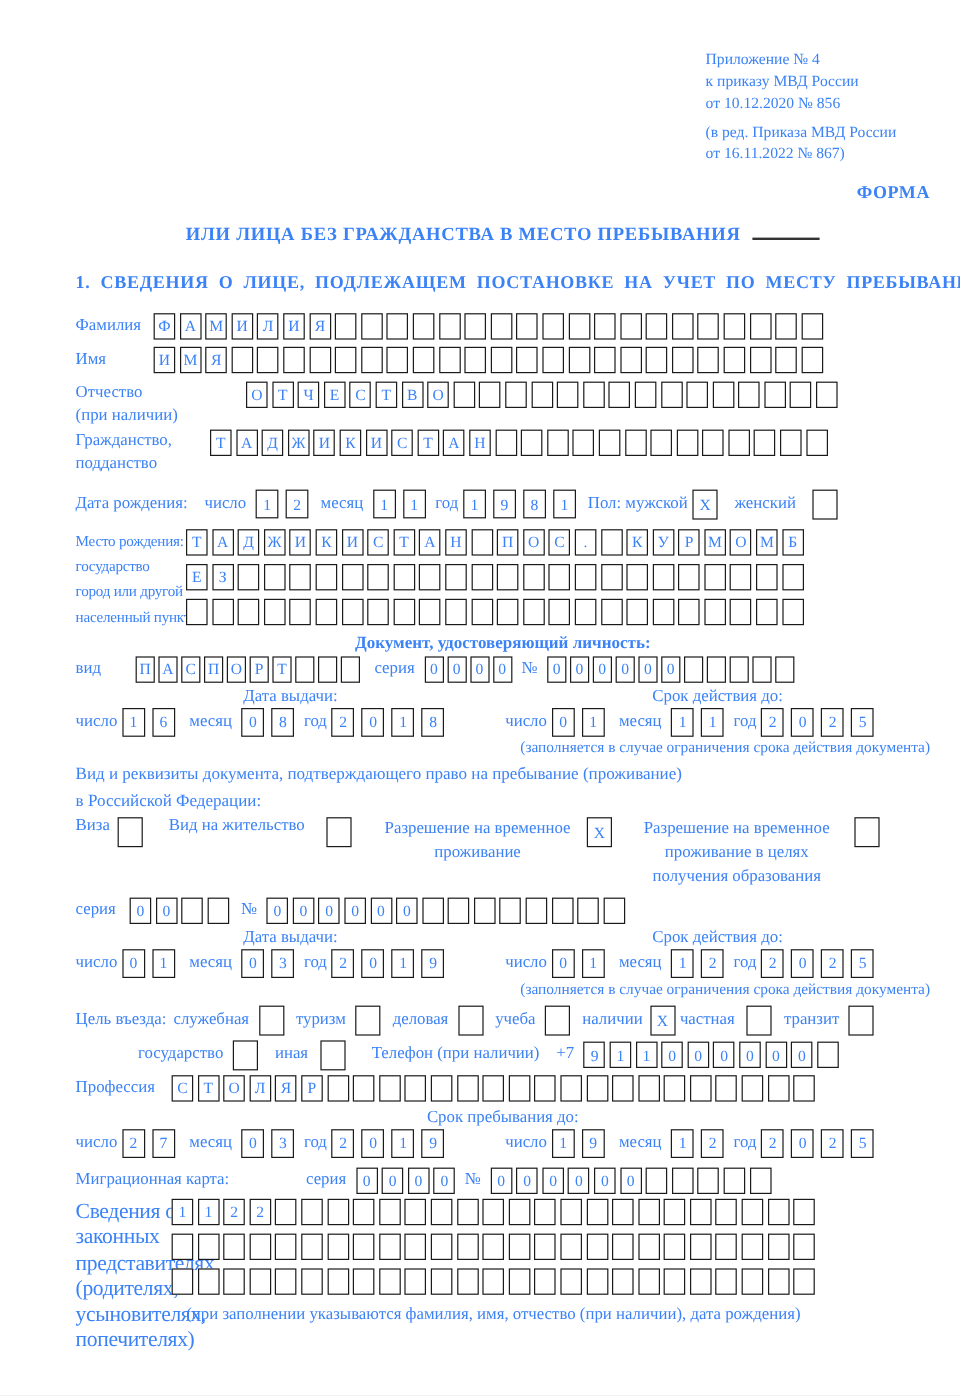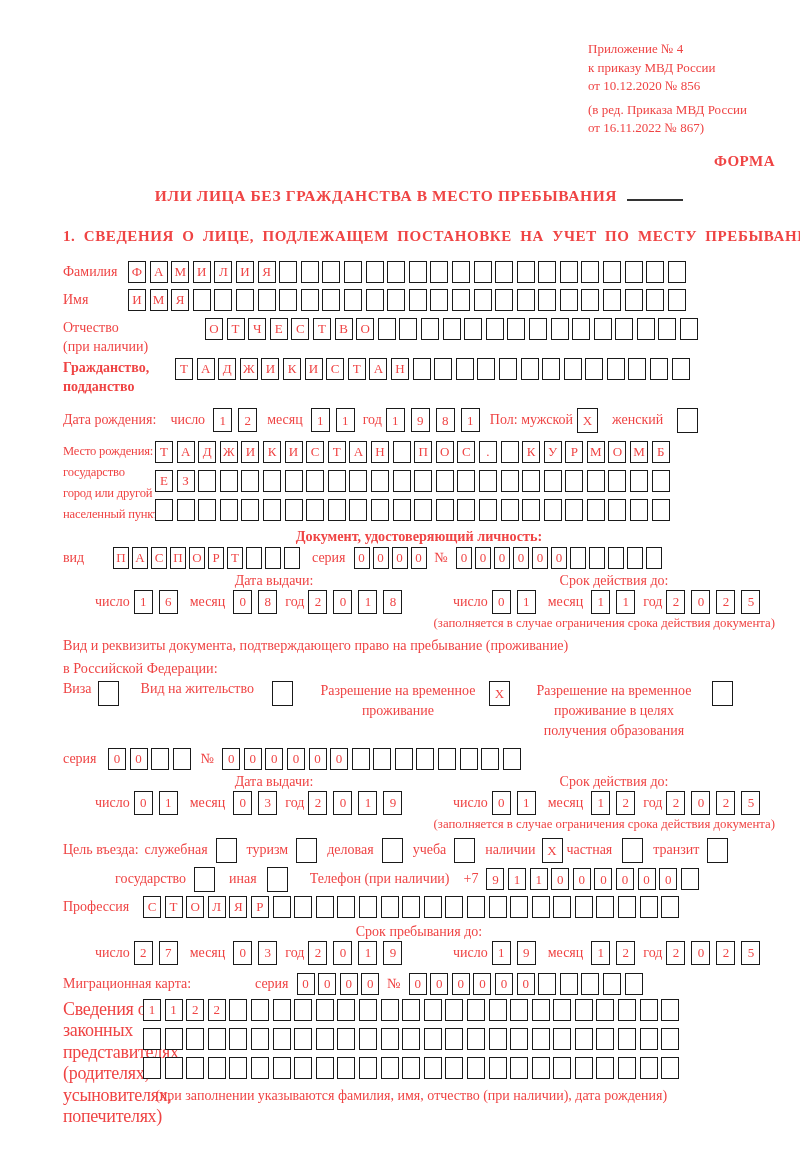--- a/index.html
+++ b/index.html
@@ -1,19 +1,19 @@
 <!DOCTYPE html>
 <html><head>
 <meta charset="utf-8">
 <style>
   * { box-sizing: border-box; margin: 0; padding: 0; }
   html, body { background: #e9e9e9; }
   .page {
     width: 800px; height: 1163px; margin: 0 auto; background: #ffffff;
-    color: #ef4444; font-family: "Liberation Serif", "DejaVu Serif", serif;
+    color: #3b82f6; font-family: "Liberation Serif", "DejaVu Serif", serif;
     font-size: 14px; padding: 40px 25px 10px 63px; overflow: hidden; position: relative;
   }
   .b { font-weight: bold; }
   .t { flex: none; white-space: nowrap; }
   .lab { flex: none; white-space: nowrap; }
   .frow { display: flex; align-items: flex-start; flex-wrap: nowrap; }
   .ac { align-items: center; }
 
   
   .cells { display: flex; gap: 3.6px; flex: none; }
@@ -34,32 +34,32 @@
   .appendix .ed { margin-top: 5px; }
   .forma { text-align: right; margin-top: 15px; font-size: 15px; letter-spacing: 0.5px; }
   .title { text-align: center; margin-top: 15px; font-size: 15.5px; line-height: 22px; letter-spacing: 0.6px; }
   .blank { display: inline-block; width: 56px; border-bottom: 2px solid #333; height: 13px; margin-left: 10px; }
   .sec { margin-top: 21px; font-size: 15px; letter-spacing: 0.6px; word-spacing: 4px; white-space: nowrap; }
 
   
   .w45 { width: 45px; } .w50 { width: 50px; } .w65 { width: 65px; }
   .w80 { width: 80px; } .w92 { width: 92px; font-size: 12.6px; letter-spacing: -0.2px; line-height: 21px; }
   .w70l { width: 80px; font-size: 18px; letter-spacing: -0.3px; line-height: 21.5px; }
-  .w112 { width: 112px; line-height: 19px; font-weight: bold; } .w142 { width: 142px; line-height: 19px; }
+  .w112 { width: 112px; line-height: 19px; } .w142 { width: 142px; line-height: 19px; }
   .w152 { width: 152px; }
 
   .ml4{margin-left:4px}.ml6{margin-left:6px}.ml8{margin-left:8px}.ml10{margin-left:10px}
   .ml12{margin-left:12px}.ml14{margin-left:14px}.ml16{margin-left:16px}.ml18{margin-left:18px}.ml22{margin-left:22px}.ml24{margin-left:24px}.ml40{margin-left:40px}.ml52{margin-left:52px}
 
   .mt1{margin-top:1px}.mt2{margin-top:2px}.mt4{margin-top:4px}.mt6{margin-top:6px}
   .mt7{margin-top:7px}.mt8{margin-top:8px}.mt12{margin-top:12px}.mt16{margin-top:16px}
 
   .dochead { text-align: center; margin-top: 3px; font-size: 14.2px; }
   .twocol { display: flex; }
-  .col-l { width: 358px; flex: none; margin-left: 32px; }
+  .col-l { width: 358px; flex: none; }
   .col-r { flex: 1; }
   .ch { text-align: center; font-size: 14px; }
   .grp { display: flex; align-items: center; }
   .note { font-size: 12.8px; text-align: right; margin-top: 2px; }
   .intro { margin-top: 6px; font-size: 14.2px; }
   .optw  { flex: none; width: 162px; text-align: center; line-height: 20px; }
   .optw2 { flex: none; width: 176px; text-align: center; line-height: 20px; }
   .colcells { display: flex; flex-direction: column; }
   .note-center { font-size: 14px; margin-top: 9px; text-align: center; white-space: nowrap; }
 </style>

